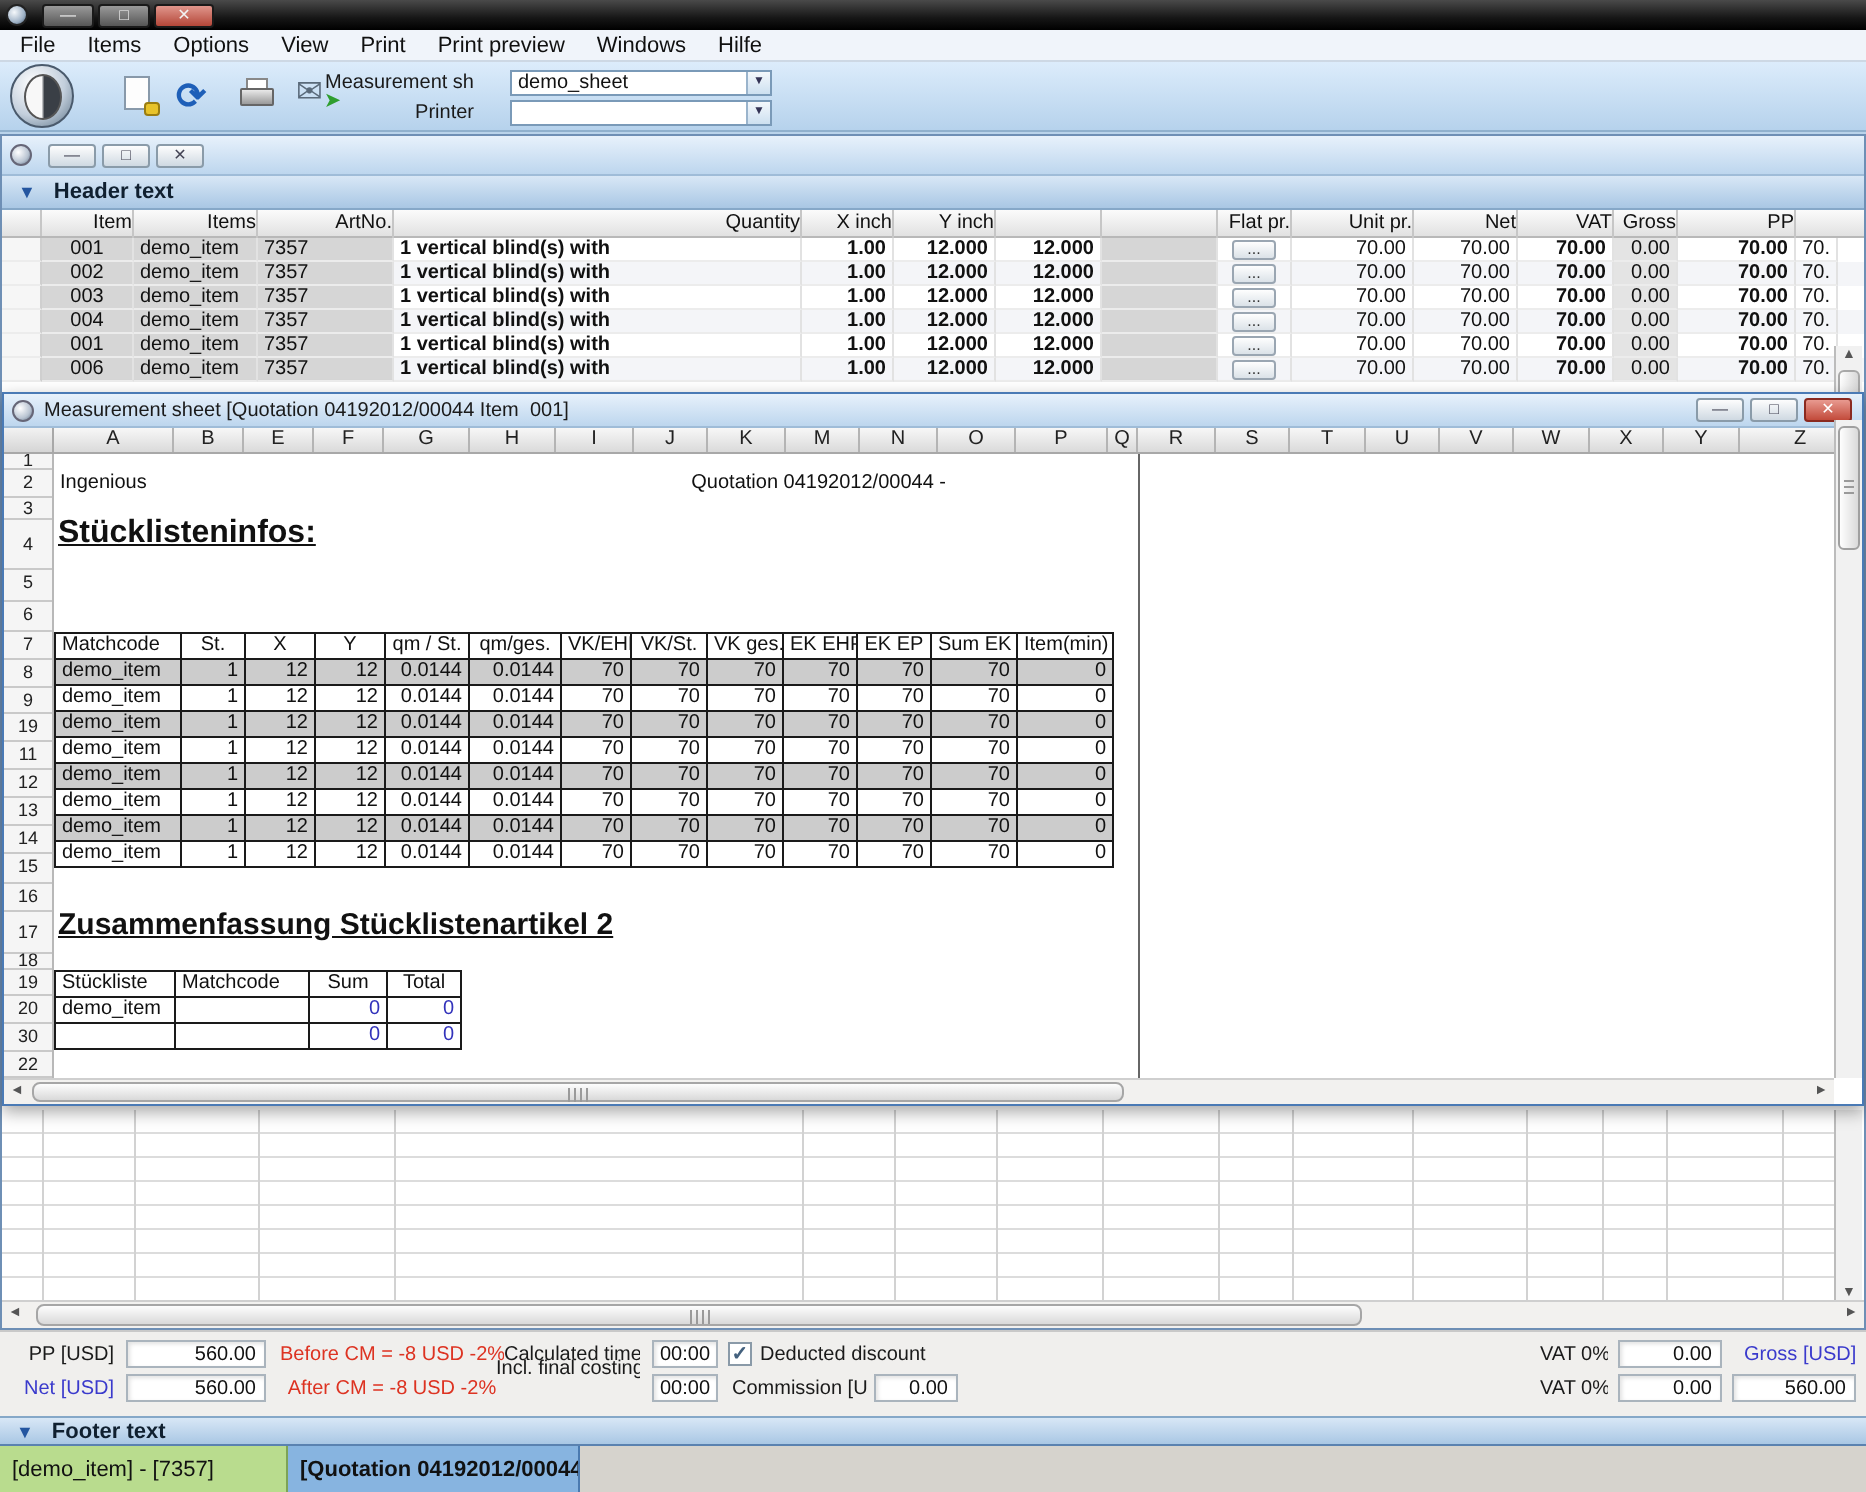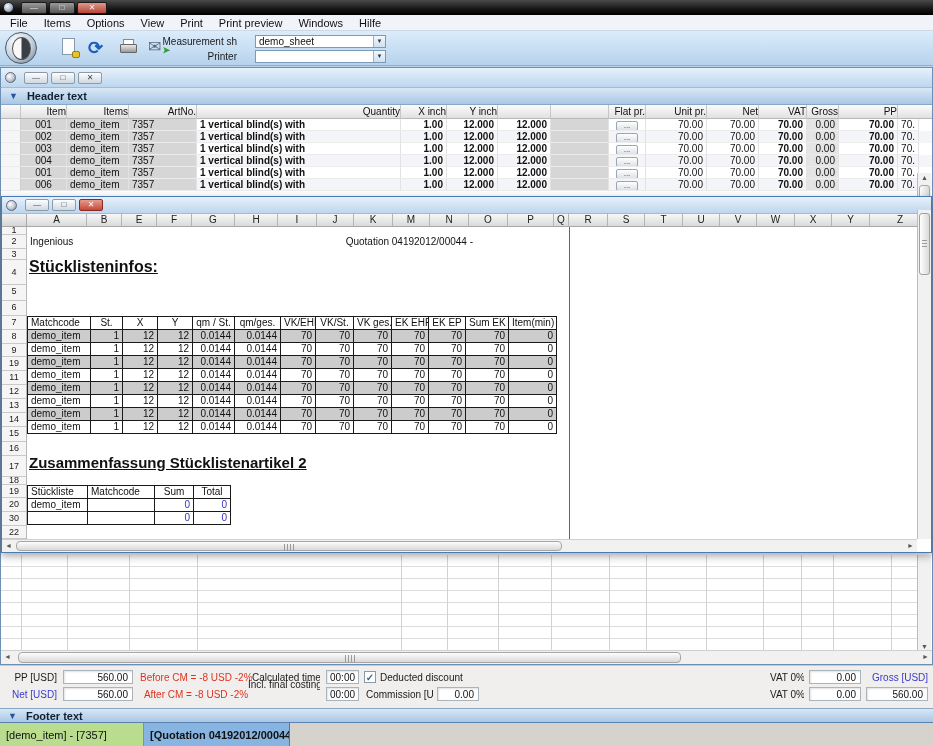--- a/index.html
+++ b/index.html
@@ -414,20 +414,21 @@
       <div class="thumb">
           <div class="grip"></div>
         </div>
       <span class="ra">►</span>
     </div>
   </div>
 
   <div class="sheet">
     <div class="ms-title">
       <span class="mdi-icon"></span>
+      <span style="flex:1">Measurement sheet [Quotation 04192012/00044 Item  001]</span>
       <span class="wbtns" style="margin-right:5px">
         <span class="mbtn">—</span>
         <span class="mbtn">□</span>
         <span class="mbtn close-red">✕</span>
       </span>
     </div>
     <div class="ms-colhead">
       <div class="corner"></div>
       <div class="shcols">
 

